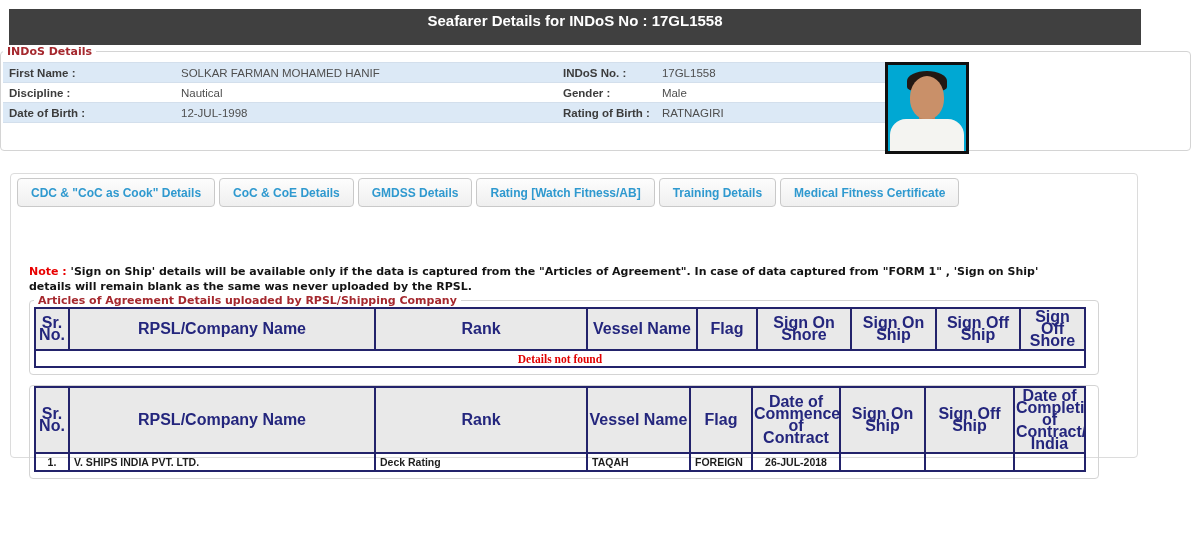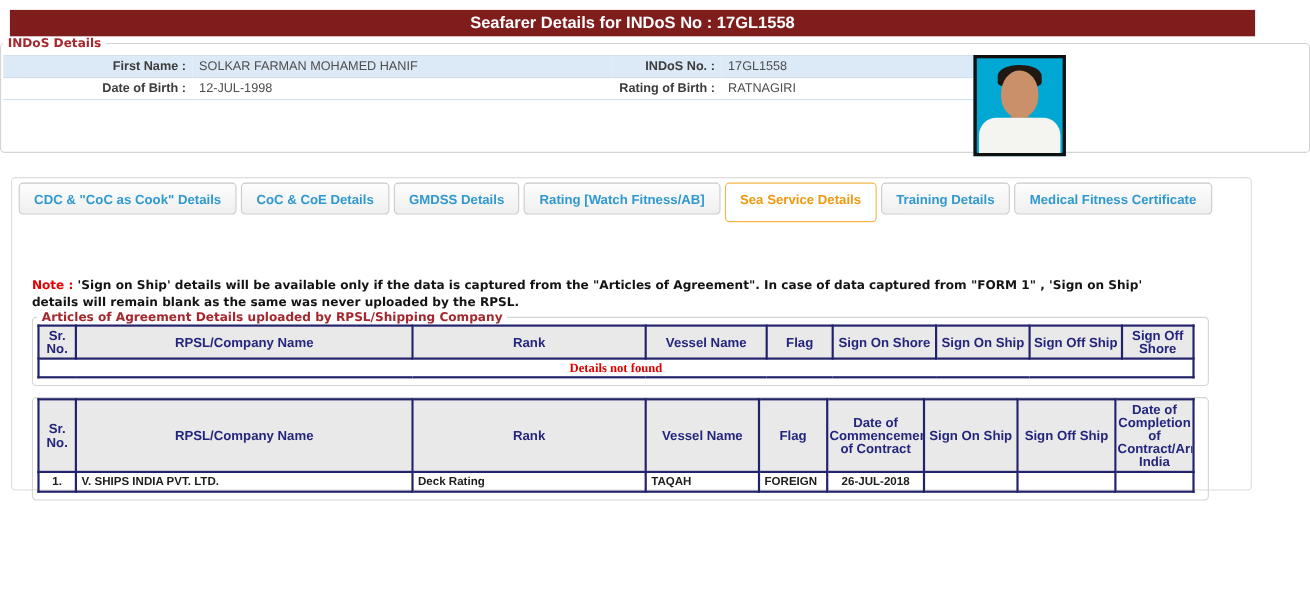--- a/index.html
+++ b/index.html
@@ -3,39 +3,39 @@
 <meta charset="utf-8">
 <style>
   html,body { margin:0; padding:0; }
   body {
     width:1191px; height:550px; position:relative; overflow:hidden;
     background:#ffffff; font-family:"Liberation Sans", sans-serif;
   }
 
   
   .titlebar {
-    margin:9px 50px 0 9px; height:24px; background:#7f1d1d;
+    margin:9px 50px 0 9px; height:36px; background:#404040;
     color:#fff; font-weight:bold; font-size:15px; line-height:24px; text-align:center;
   }
 
   
   fieldset.box { border:1px solid #d4d4d4; border-radius:4px; margin:0; }
   fieldset.box legend {
     color:#a5282e; font-weight:bold; font-size:11px; padding:0 4px;
     font-family:"DejaVu Sans", sans-serif;
     margin-top:25px;
   }
 
   
   .indos { position:relative; margin:7px 53px 0 12px; height:98px; padding:2px 2px 4px 2px; }
   .info { border-collapse:collapse; width:890px; margin-top:2px; }
   .info td { font-size:11.5px; height:19px; padding:0 6px; border-bottom:1px solid #d3dfec; }
   .info tr:first-child td { border-top:1px solid #d3dfec; }
   .info tr:nth-child(odd) td { background:#dce9f6; }
-  .info td.lbl { font-weight:bold; text-align:right; color:#3c3c3c; white-space:nowrap; }
+  .info td.lbl { font-weight:bold; text-align:left; color:#3c3c3c; white-space:nowrap; }
   .info td.val { color:#4e4e4e; }
 
   
   .photo {
     position:absolute; top:4px; left:884px; width:78px; height:86px;
     background:#00a8d3; border:3px solid #101010; overflow:hidden;
   }
   .ph-shirt { position:absolute; bottom:0; left:2px; right:2px; height:32px;
     background:#f4f4f1; border-radius:16px 16px 0 0; }
   .ph-neck { position:absolute; bottom:26px; left:31px; width:16px; height:16px; background:#bd845c; }
@@ -62,21 +62,21 @@
   .content { padding:16px 18px 0 18px; }
   .note { font-family:"DejaVu Sans", sans-serif; font-weight:bold; font-size:11px;
     color:#141414; line-height:15px; width:1048px;margin-top:41px; }
   .note-label { color:#e80000; }
 
   .tbox { margin:14px 0 0 4px; width:1060px; padding:0 4px 6px 4px; }
   .tbox + .tbox { margin-top:10px; }
 
   .grid { border-collapse:collapse; table-layout:fixed; width:1052px; }
   .grid th {
-    background:#e9e9e9; color:#24267d; font-size:12px; font-weight:bold;
+    background:#e9e9e9; color:#24267d; font-size:16px; font-weight:bold;
     text-align:center; border:2px solid #23236b; padding:2px 1px; line-height:12px;
     overflow:hidden;
   }
   .grid td {
     border:2px solid #23236b; font-size:10.5px; font-weight:bold; color:#1d1d1d;
     padding:1px 4px; height:14px; overflow:hidden; white-space:nowrap;
   }
   .grid td.c { text-align:center; }
   .grid td.empty { color:#e10000; text-align:center; font-size:11.5px; padding:0; height:15px;font-family:Liberation Serif, serif; }
 </style>
@@ -97,20 +97,26 @@
         <col>
     </colgroup>
     <tbody id="indos-fields-body">
         <tr>
           <td class="lbl">First Name :</td>
           <td class="val">SOLKAR FARMAN MOHAMED HANIF</td>
           <td class="lbl">INDoS No. :</td>
           <td class="val">17GL1558</td>
         </tr>
         <tr>
+          <td class="lbl">Discipline :</td>
+          <td class="val">Nautical</td>
+          <td class="lbl">Gender :</td>
+          <td class="val">Male</td>
+        </tr>
+        <tr>
           <td class="lbl">Date of Birth :</td>
           <td class="val">12-JUL-1998</td>
           <td class="lbl">Rating of Birth :</td>
           <td class="val">RATNAGIRI</td>
         </tr>
       </tbody>
   </table>
   <div class="photo">
     <div class="ph-hair"></div>
     <div class="ph-neck"></div>
@@ -118,21 +124,20 @@
     <div class="ph-shirt"></div>
   </div>
 </fieldset>
 
 <div class="panel">
   <div class="tabs" id="tab-bar">
       <div class="tab">CDC &amp; "CoC as Cook" Details</div>
       <div class="tab">CoC &amp; CoE Details</div>
       <div class="tab">GMDSS Details</div>
       <div class="tab">Rating [Watch Fitness/AB]</div>
-      <div class="tab active">Sea Service Details</div>
       <div class="tab">Training Details</div>
       <div class="tab">Medical Fitness Certificate</div>
     </div>
   <div class="content">
     <div class="note">
       <span class="note-label">Note :</span>
       <span>'Sign on Ship' details will be available only if the data is captured from the "Articles of Agreement". In case of data captured from "FORM 1" , 'Sign on Ship' details will remain blank as the same was never uploaded by the RPSL.</span>
     </div>
 
     <fieldset class="box tbox">

